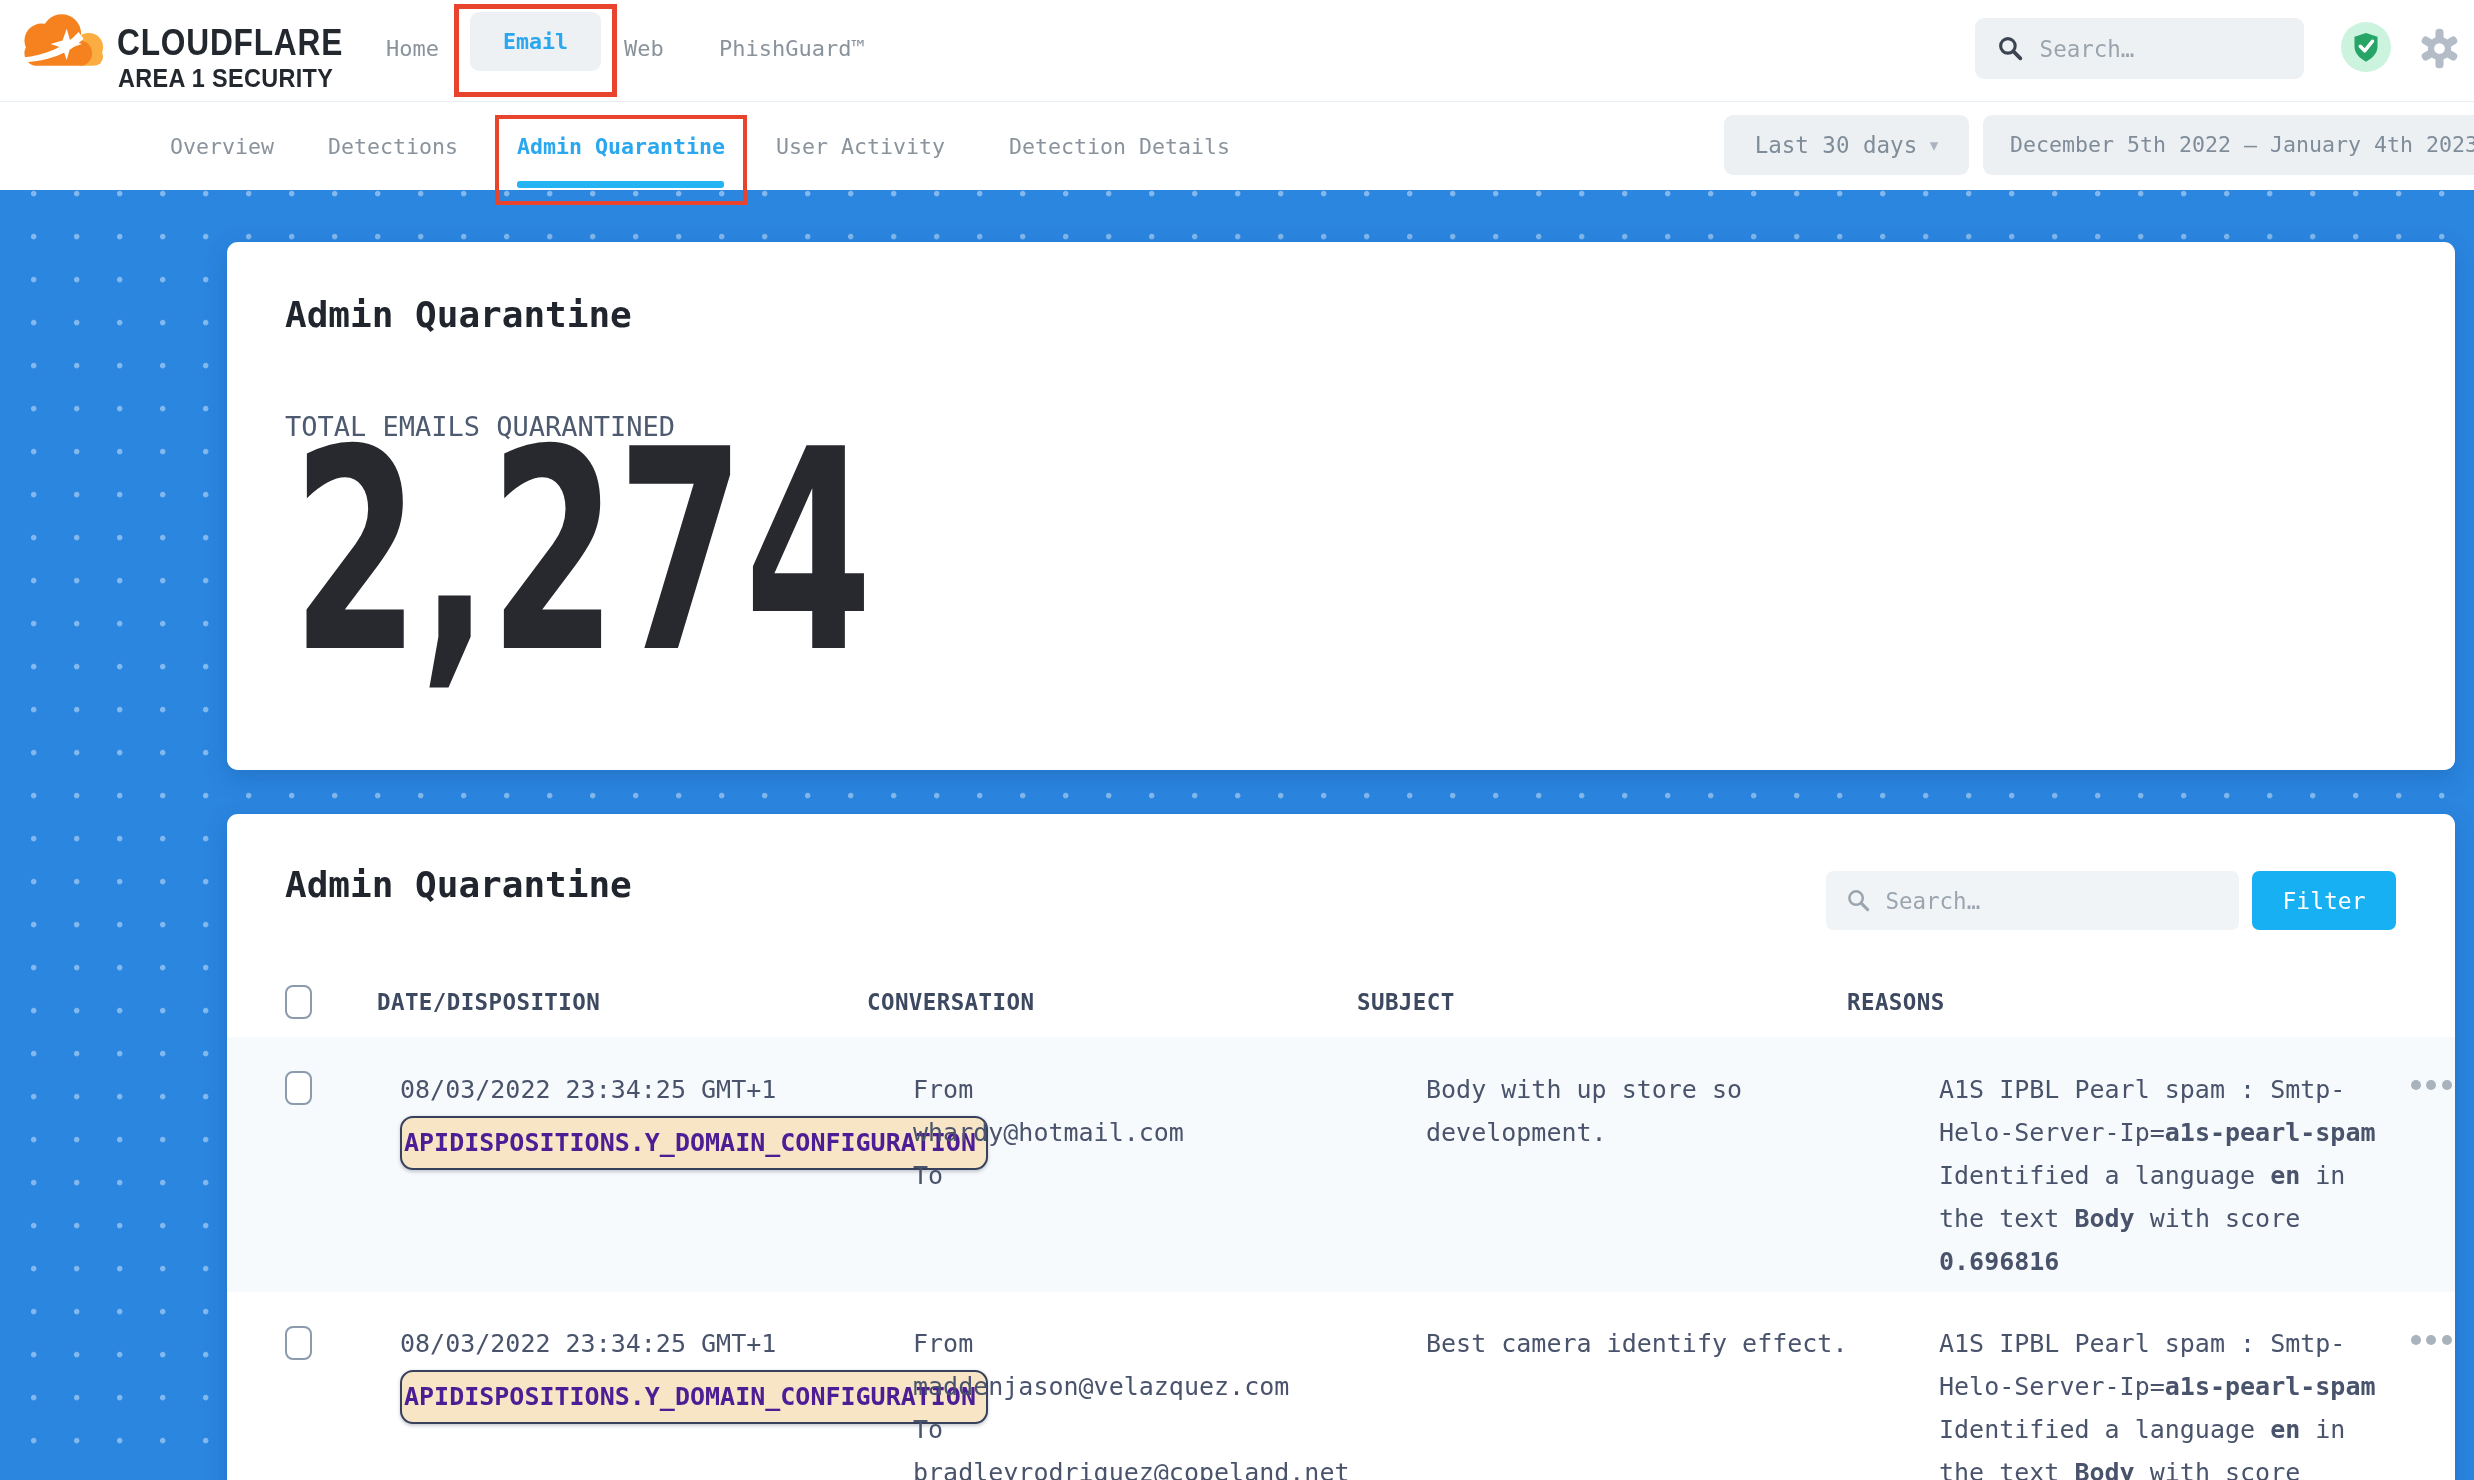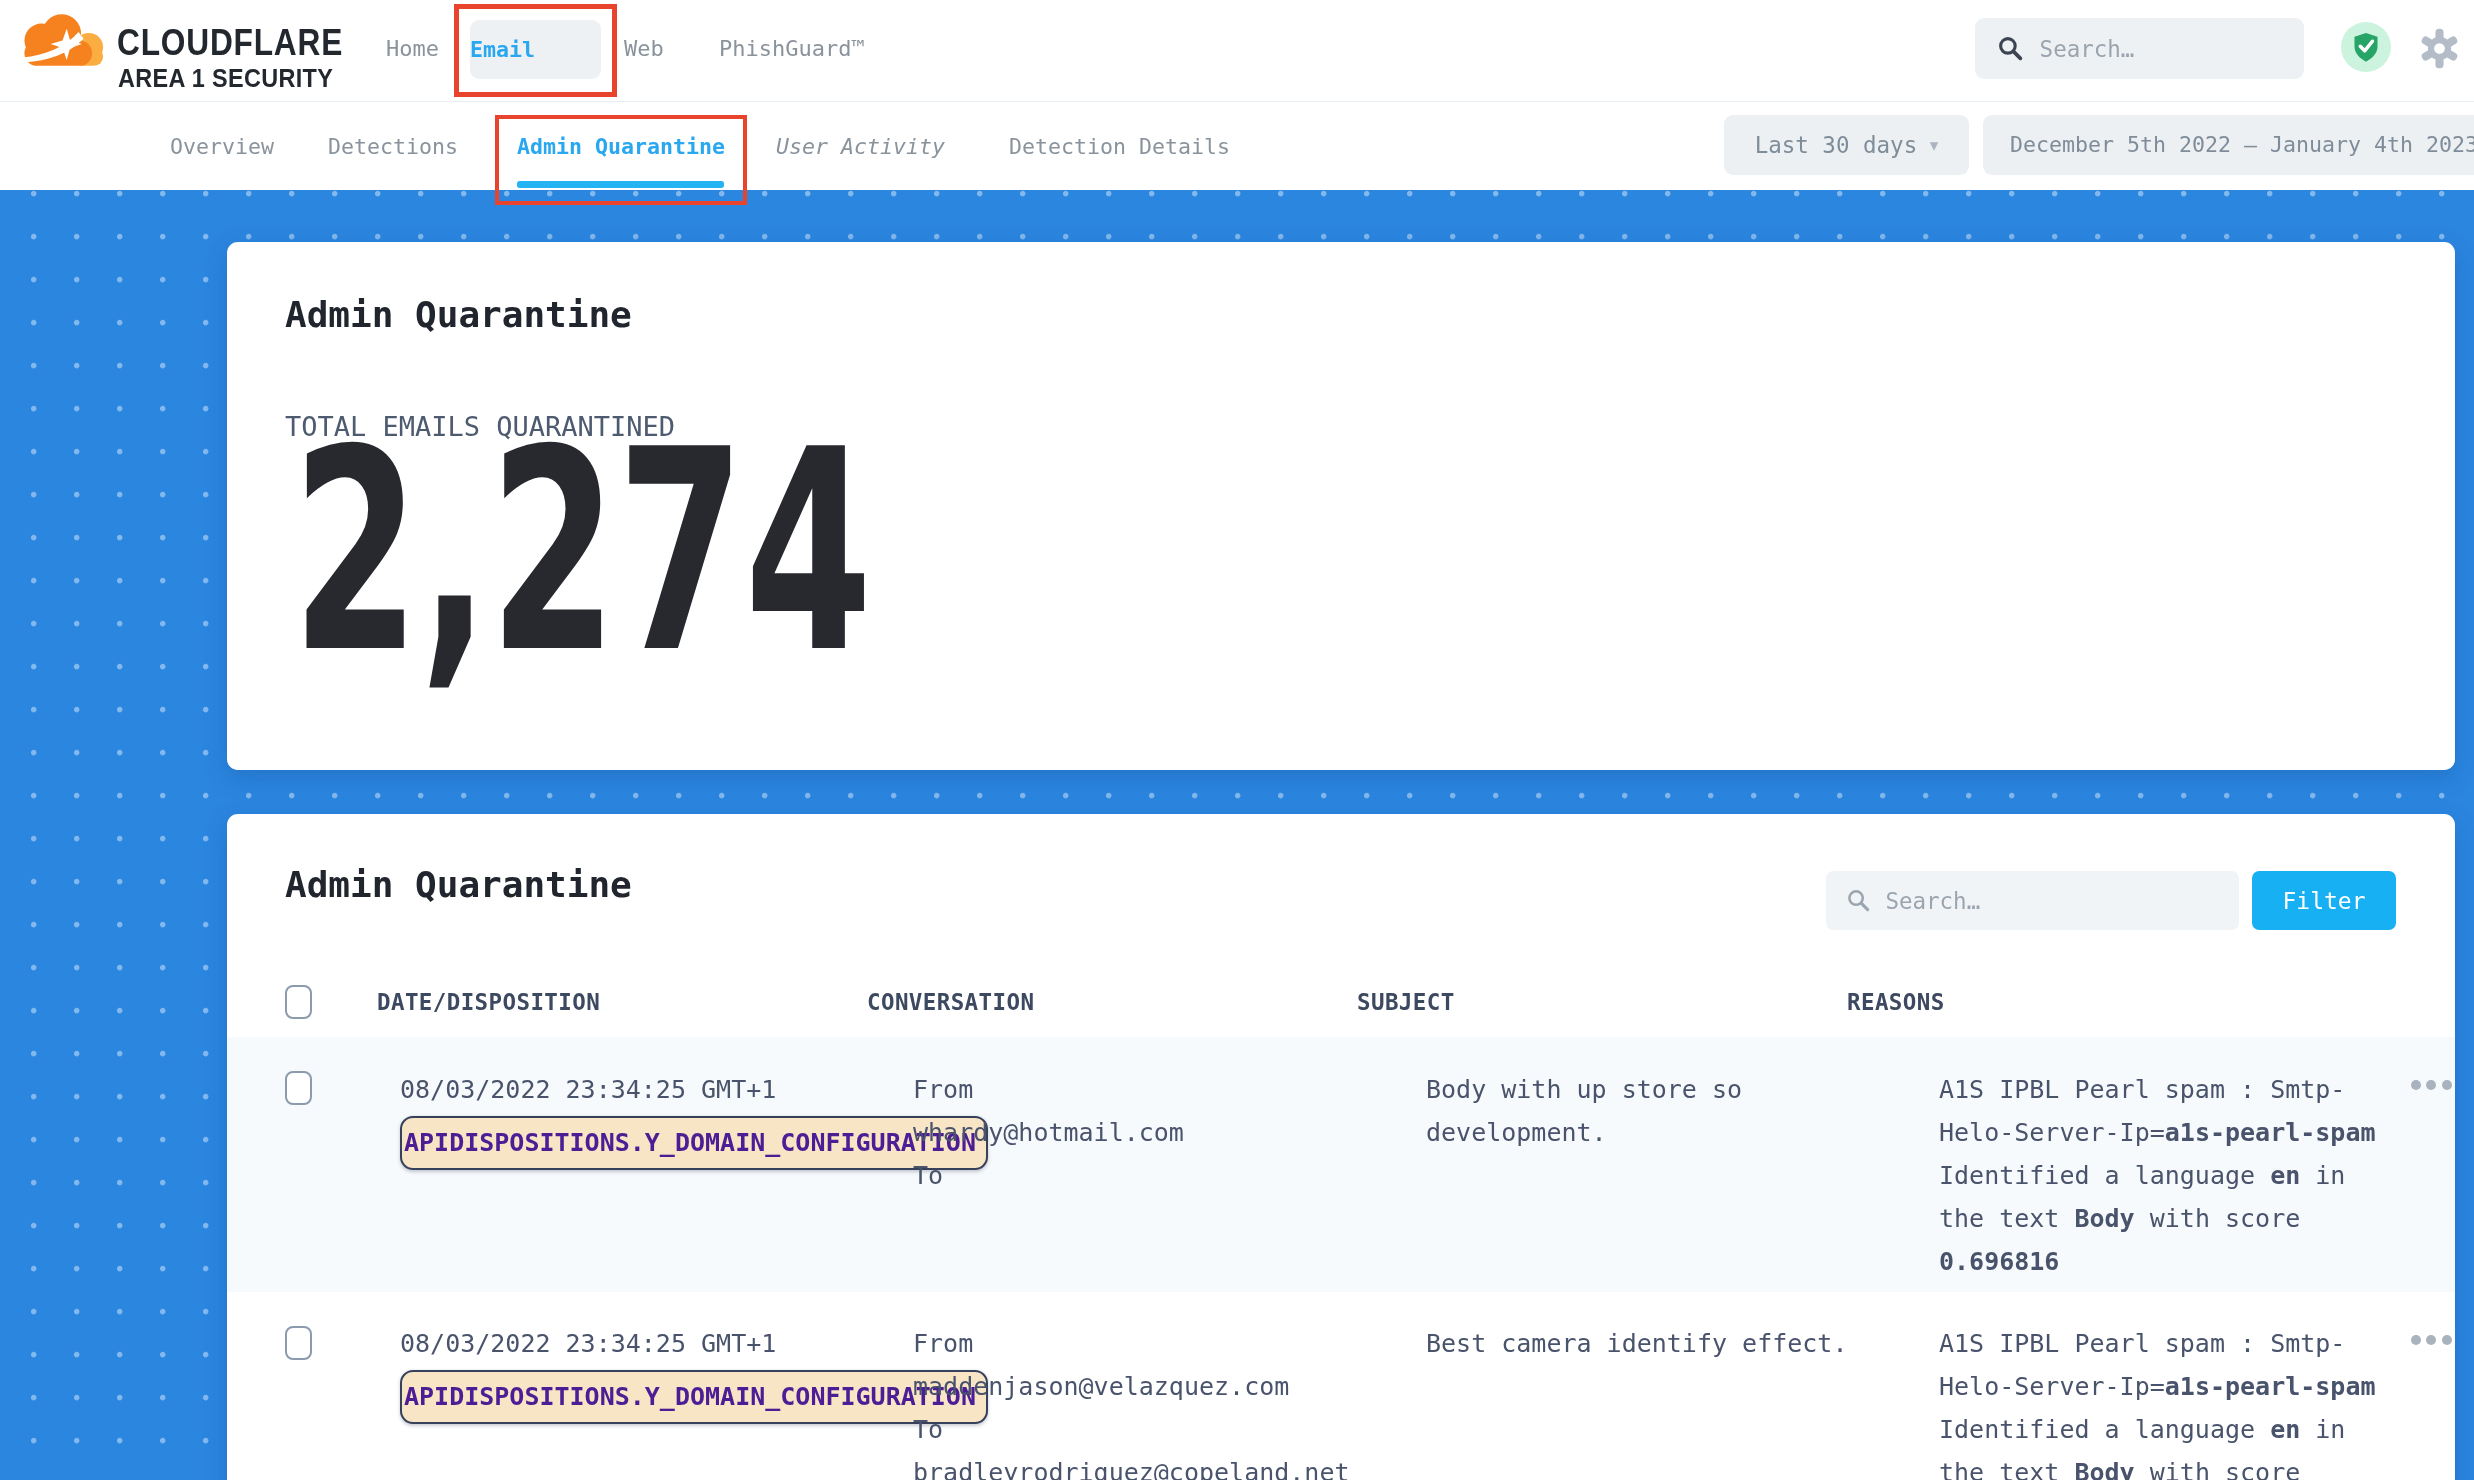--- a/index.html
+++ b/index.html
@@ -26,21 +26,21 @@
 
   
   .header{position:absolute;left:0;top:0;width:2475px;height:102px;background:#fff;border-bottom:1.8px solid #e7eef5;z-index:20;}
   .logo{position:absolute;left:16px;top:7.2px;width:305px;height:90px;}
   .logo svg{position:absolute;left:0;top:3.6px;}
   .brand-name{position:absolute;left:101px;top:14.4px;font-family:"Liberation Sans","DejaVu Sans",sans-serif;font-weight:bold;font-size:36px;letter-spacing:0.9px;color:#23282e;transform:scaleX(.88);transform-origin:left;white-space:nowrap;}
   .brand-sub{position:absolute;left:102px;top:56px;font-family:"Liberation Sans","DejaVu Sans",sans-serif;font-weight:bold;font-size:26px;letter-spacing:0.4px;color:#23282e;transform:scaleX(.9);transform-origin:left;white-space:nowrap;}
   .topnav-item{position:absolute;top:36px;font-size:22px;color:var(--text_gray);cursor:pointer;white-space:nowrap;}
   .annotation{border:5.4px solid var(--annotation_red);position:absolute;z-index:30;pointer-events:none;}
   .email-annot{left:454px;top:3.6px;width:163px;height:93px;}
-  .email-pill{position:absolute;left:470px;top:20px;width:131px;height:59px;background:#edf1f4;border-radius:9px;display:flex;align-items:center;cursor:pointer;}
+  .email-pill{position:absolute;left:470px;top:12px;width:131px;height:59px;background:#edf1f4;border-radius:9px;display:flex;align-items:center;justify-content:center;cursor:pointer;}
   .email-pill span{color:var(--accent_blue);font-weight:bold;font-size:21.6px;}
   .hdr-search{position:absolute;left:1975px;top:18px;width:329px;height:61px;background:#eef1f3;border-radius:9px;display:flex;align-items:center;cursor:text;}
   .hdr-search svg{margin-left:21.6px;flex:0 0 auto;}
   .hdr-search input{margin-left:16px;width:216px;font-size:22.5px;color:#5b6672;}
   .hdr-search input::placeholder{color:#99a4ae;opacity:1;}
   .shield-badge{position:absolute;left:2341px;top:21.6px;width:50px;height:50px;border-radius:50%;background:var(--shield_green_bg);display:flex;align-items:center;justify-content:center;cursor:pointer;}
   .gear-btn{position:absolute;left:2418px;top:27px;width:43px;height:43px;cursor:pointer;}
 
   
   .subnav{position:absolute;left:0;top:102px;width:2475px;height:88px;background:#fff;z-index:15;}
@@ -147,21 +147,21 @@
       </svg>
     </div>
   </div>
 
   <div class="subnav">
     <div class="subnav-item" style="left:170px;">Overview</div>
     <div class="subnav-item" style="left:328px;">Detections</div>
     <div class="subnav-item active" style="left:517px;">Admin Quarantine</div>
     <div class="aq-underline"></div>
     <div class="annotation aq-annot"></div>
-    <div class="subnav-item" style="left:776px;font-style:italic;">User Activity</div>
+    <div class="subnav-item" style="left:776px;">User Activity</div>
     <div class="subnav-item" style="left:1009px;">Detection Details</div>
 
     <div class="pill pill-range">
       <span>Last 30 days</span>
       <span class="caret">▾</span>
     </div>
     <div class="pill pill-dates">
       <span>December 5th 2022 — January 4th 2023</span>
     </div>
   </div>

